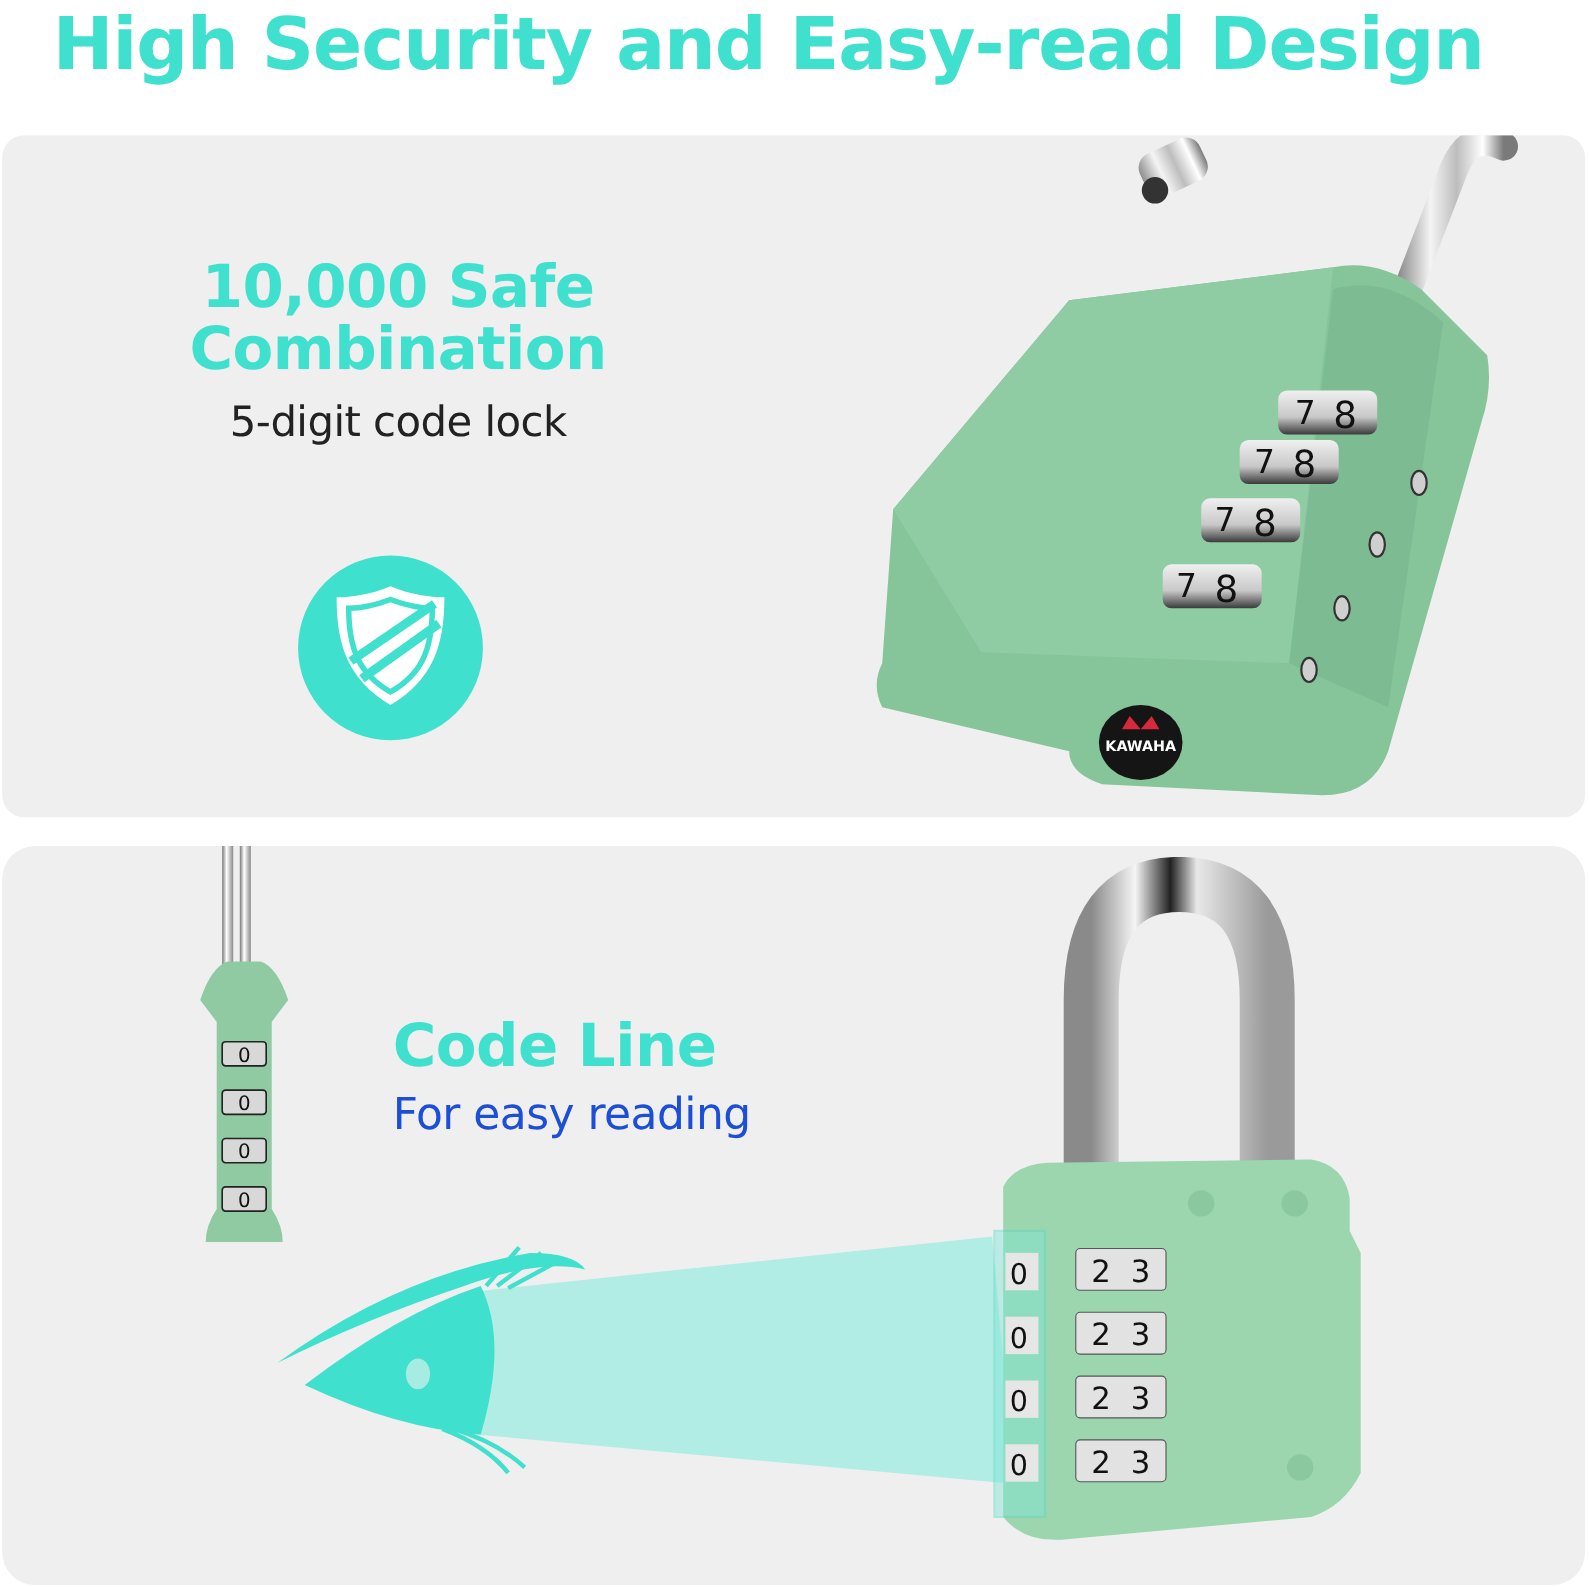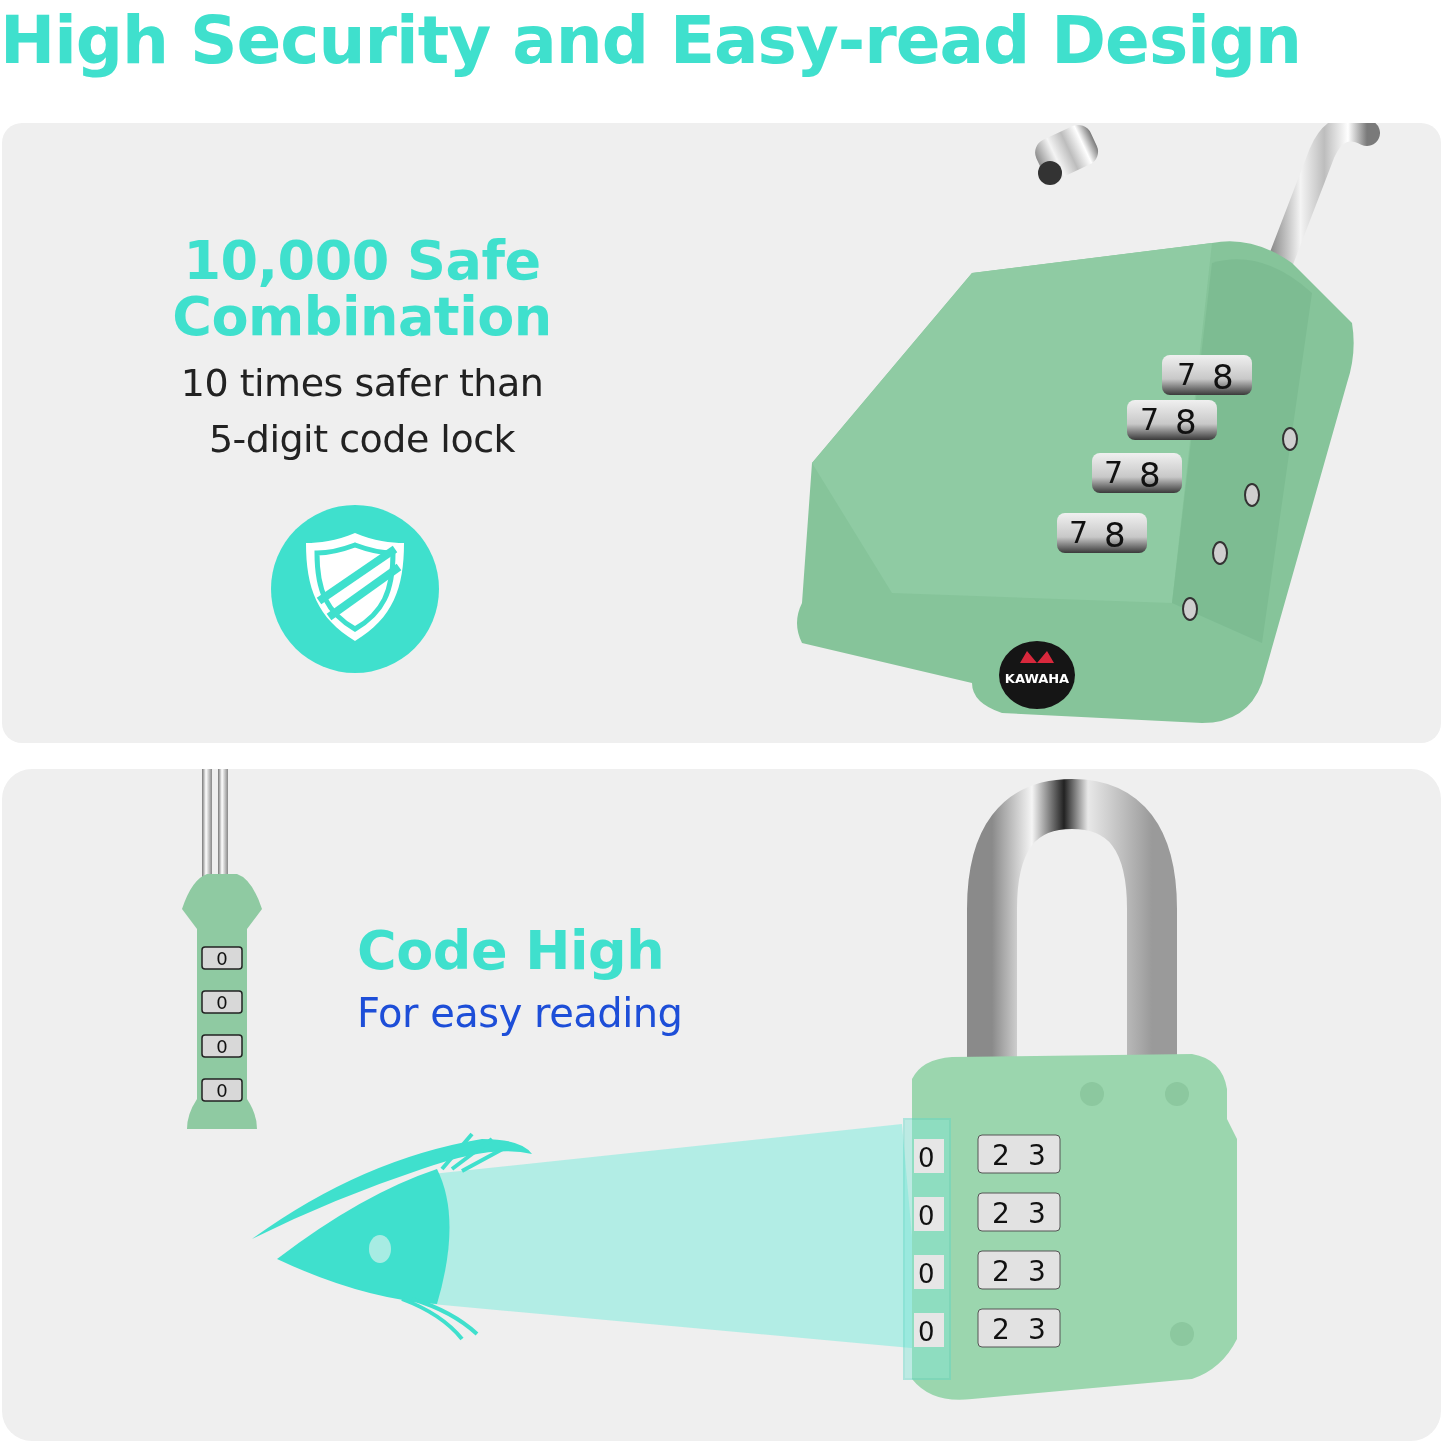--- a/index.html
+++ b/index.html
@@ -1,20 +1,20 @@
 <!DOCTYPE html>
 <html><head>
 <meta charset="utf-8">
 <style>
   html, body { margin: 0; padding: 0; background: #ffffff; }
   body { width: 1445px; height: 1443px; position: relative; overflow: hidden; font-family: "DejaVu Sans", sans-serif; }
   .headline {
     position: absolute; left: 0; top: 2px; width: 1180px; text-align: center;
     font-family: "DejaVu Sans", sans-serif; font-weight: bold; font-size: 66px;
-    letter-spacing: -1px; color: #3fe0cd; line-height: 78px; white-space: nowrap;
+    letter-spacing: -1px; color: #3fe0cd; line-height: 78px; white-space: nowrap; padding-left: 48px;
   }
   .panel { position: absolute; left: 2px; width: 1439px; background: #efefef; border-radius: 30px; overflow: hidden; }
   .panel-top { top: 123px; height: 620px; border-radius: 20px; }
   .panel-bottom { top: 769px; height: 672px; }
   .feat-title { position: absolute; font-family: "DejaVu Sans", sans-serif; font-weight: bold; color: #3fe0cd; text-align: center; letter-spacing: -0.5px; }
   .feat-sub { position: absolute; font-family: "DejaVu Sans", sans-serif; font-weight: 200; color: #1b1b1b; text-align: center; }
   .t1 { left: 150px; top: 110px; width: 420px; font-size: 54px; line-height: 56px; }
   .s1 { left: 150px; top: 232px; width: 420px; font-size: 38px; line-height: 56px; font-weight: normal; color: #222; letter-spacing: -0.5px; }
   .t2 { left: 355px; top: 150px; width: 320px; font-size: 54px; line-height: 64px; text-align: left; }
   .s2 { left: 355px; top: 216px; width: 360px; font-size: 40px; line-height: 56px; text-align: left; font-weight: normal; color: #1d4ed8; letter-spacing: -0.5px; }
@@ -26,21 +26,20 @@
 <body>
 
 <div class="headline">High Security and Easy-read Design</div>
 
 <section class="panel panel-top">
   <div class="feat-title t1">
     <div>10,000 Safe</div>
     <div>Combination</div>
   </div>
   <div class="feat-sub s1">
-    <div>10 times safer than</div>
     <div>5-digit code lock</div>
   </div>
 
   <div class="shield-badge">
     <svg width="172" height="172" viewBox="0 0 172 172">
       <circle cx="86" cy="86" r="84" fill="#3fe0cd"></circle>
       <path d="M86 30 C105 38 122 40 135 40 C135 85 124 115 86 138 C48 115 37 85 37 40 C50 40 67 38 86 30 Z" fill="#ffffff"></path>
       <path d="M86 42 C102 48 115 50 124 50 C124 88 114 110 86 126 C58 110 48 88 48 50 C57 50 70 48 86 42 Z" fill="none" stroke="#3fe0cd" stroke-width="5"></path>
       <line x1="50" y1="98" x2="126" y2="46" stroke="#3fe0cd" stroke-width="8"></line>
       <line x1="60" y1="114" x2="130" y2="64" stroke="#3fe0cd" stroke-width="8"></line>
@@ -95,21 +94,21 @@
       </g>
 
       <ellipse cx="245" cy="552" rx="38" ry="34" fill="#151515"></ellipse>
       <path d="M228 540 L235 528 L245 540 L255 528 L262 540 Z" fill="#d8283c"></path>
       <text x="245" y="560" text-anchor="middle" font-family="DejaVu Sans, sans-serif" font-weight="bold" font-size="13" fill="#ffffff">KAWAHA</text>
     </svg>
   </div>
 </section>
 
 <section class="panel panel-bottom">
-  <div class="feat-title t2">Code High</div>
+  <div class="feat-title t2">Code Line</div>
   <div class="feat-sub s2">For easy reading</div>
 
   <div class="lock-art" style="left:160px; top:0px;">
     <svg width="120" height="370" viewBox="0 0 120 370">
       <defs>
         <linearGradient id="rod" x1="0" x2="1">
           <stop offset="0" stop-color="#777"></stop>
             <stop offset="0.4" stop-color="#fff"></stop>
             <stop offset="1" stop-color="#888"></stop>
         </linearGradient>

